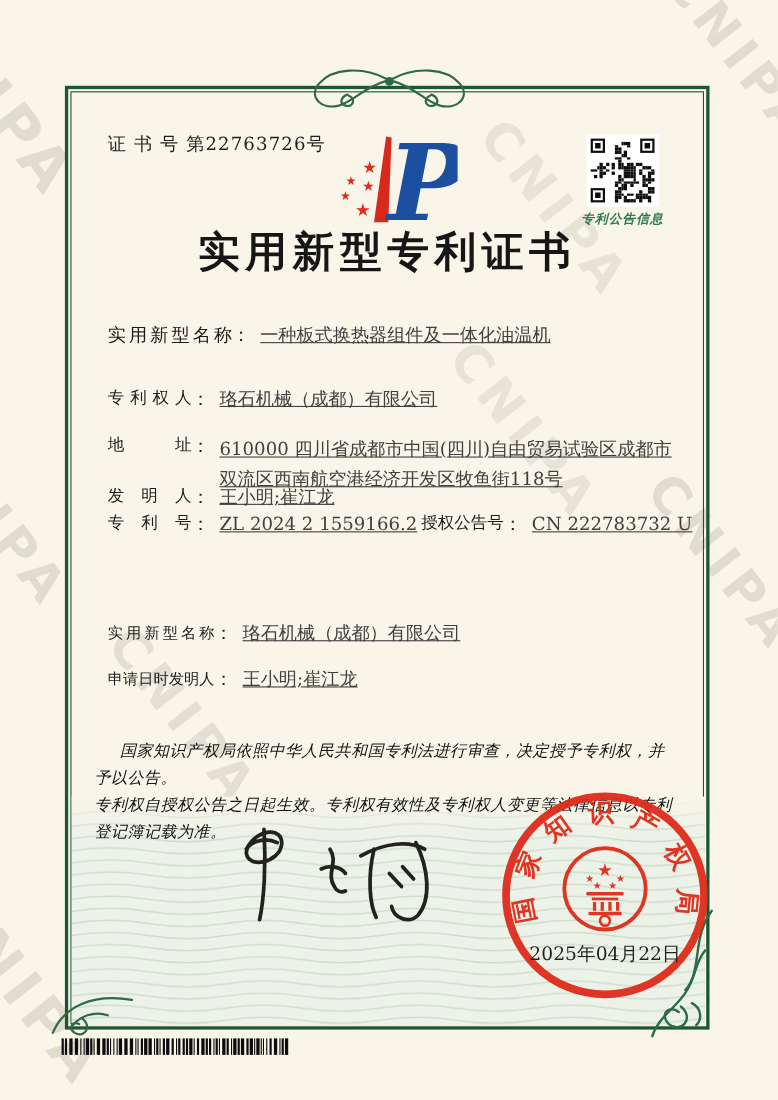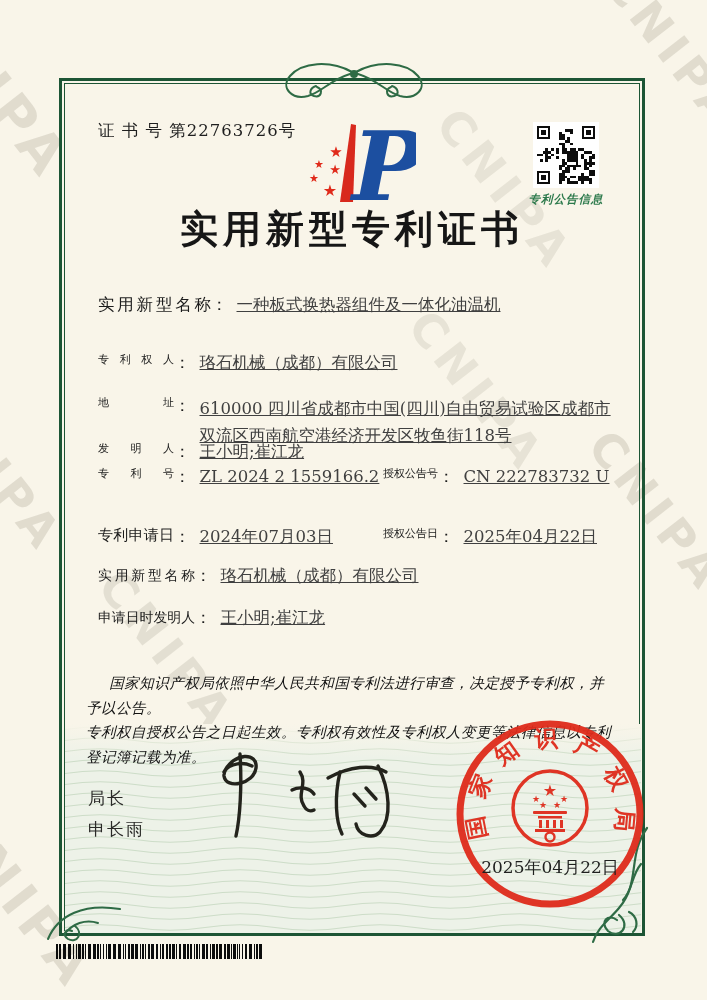--- a/index.html
+++ b/index.html
@@ -31,21 +31,21 @@
   .qf{position:absolute;width:13px;height:13px;border:2.6px solid #0d0d0d;background:#fff;box-sizing:border-box;}
   .qf::after{content:"";position:absolute;left:2.2px;top:2.2px;width:5px;height:5px;background:#0d0d0d;}
   .qf.tl{left:0;top:0}.qf.tr{right:0;top:0}.qf.bl{left:0;bottom:0}
   .qrcap{position:absolute;left:503px;top:192px;width:126px;text-align:center;
          font-size:11.5px;font-weight:700;font-style:italic;color:#2d7a4c;letter-spacing:1px;}
   .title{position:absolute;left:59px;top:204px;width:586px;text-align:center;
          font-size:38px;font-weight:700;color:#161616;letter-spacing:5px;}
 
   
   .frow{position:absolute;left:98px;font-size:16.5px;color:#1c1c1c;white-space:nowrap;}
-  .lab{display:inline-block;text-align:justify;text-align-last:justify;vertical-align:top;font-size:11px;}
+  .lab{display:inline-block;text-align:justify;text-align-last:justify;vertical-align:top;font-size:15px;}
   .lab.w113{width:113px;font-size:16.5px;}
   .lab.w76{width:76px;}
   .lab.w97{width:97px;font-size:13.8px;padding-top:2px;}
   .colon{margin-right:9px;}
   .val{color:#404040;text-decoration:underline;}
   .val.wrap{display:inline-block;width:418px;white-space:normal;line-height:27px;vertical-align:top;}
   .rpair{position:absolute;left:285px;top:0;}
 
   
   .decl{position:absolute;left:59px;top:671px;width:586px;box-sizing:border-box;padding:0 27px;
@@ -284,42 +284,34 @@
 
   <div class="frow" style="top:441px">
     <span class="lab w76">发明人</span><span class="colon">：</span><span class="val">王小明;崔江龙</span>
   </div>
 
   <div class="frow" style="top:466px">
     <span class="lab w76">专利号</span><span class="colon">：</span><span class="val">ZL 2024 2 1559166.2</span>
     <span class="rpair"><span class="lab">授权公告号</span><span class="colon">：</span><span class="val">CN 222783732 U</span></span>
   </div>
 
-  <div class="frow" style="top:526px">
-    <span class="lab w76" style="font-size:15px">专利申请日</span><span class="colon">：</span><span class="val">2024年07月03日</span>
-    <span class="rpair"><span class="lab">授权公告日</span><span class="colon">：</span><span class="val">2025年04月22日</span></span>
-  </div>
 
   <div class="frow" style="top:565px">
     <span class="lab w97">实用新型名称</span><span class="colon">：</span><span class="val">珞石机械（成都）有限公司</span>
   </div>
 
   <div class="frow" style="top:607px">
     <span class="lab w97">申请日时发明人</span><span class="colon">：</span><span class="val">王小明;崔江龙</span>
   </div>
 
   <div class="decl">
     <div class="l1">国家知识产权局依照中华人民共和国专利法进行审查，决定授予专利权，并予以公告。</div>
     <div class="l2">专利权自授权公告之日起生效。专利权有效性及专利权人变更等法律信息以专利登记簿记载为准。</div>
   </div>
 
-  <div class="director">
-    <div>局长</div>
-    <div>申长雨</div>
-  </div>
 
   <svg class="sig" width="195" height="104" viewBox="0 0 195 104">
     <g fill="none" stroke="#23231c" stroke-width="3.4" stroke-linecap="round">
       <path d="M24,34 C34,14 58,14 56,30 C54,46 26,52 24,38 C23,28 40,22 52,28"></path>
       <path d="M40,16 C42,48 40,80 36,98"></path>
       <path d="M100,34 C108,46 96,56 104,68 C106,72 110,74 114,72"></path>
       <path d="M92,52 C100,48 110,50 114,56"></path>
       <path d="M128,40 C150,28 172,26 186,34"></path>
       <path d="M140,34 C134,60 136,84 142,96"></path>
       <path d="M178,28 C190,52 192,80 180,94 C172,102 158,97 156,86"></path>

